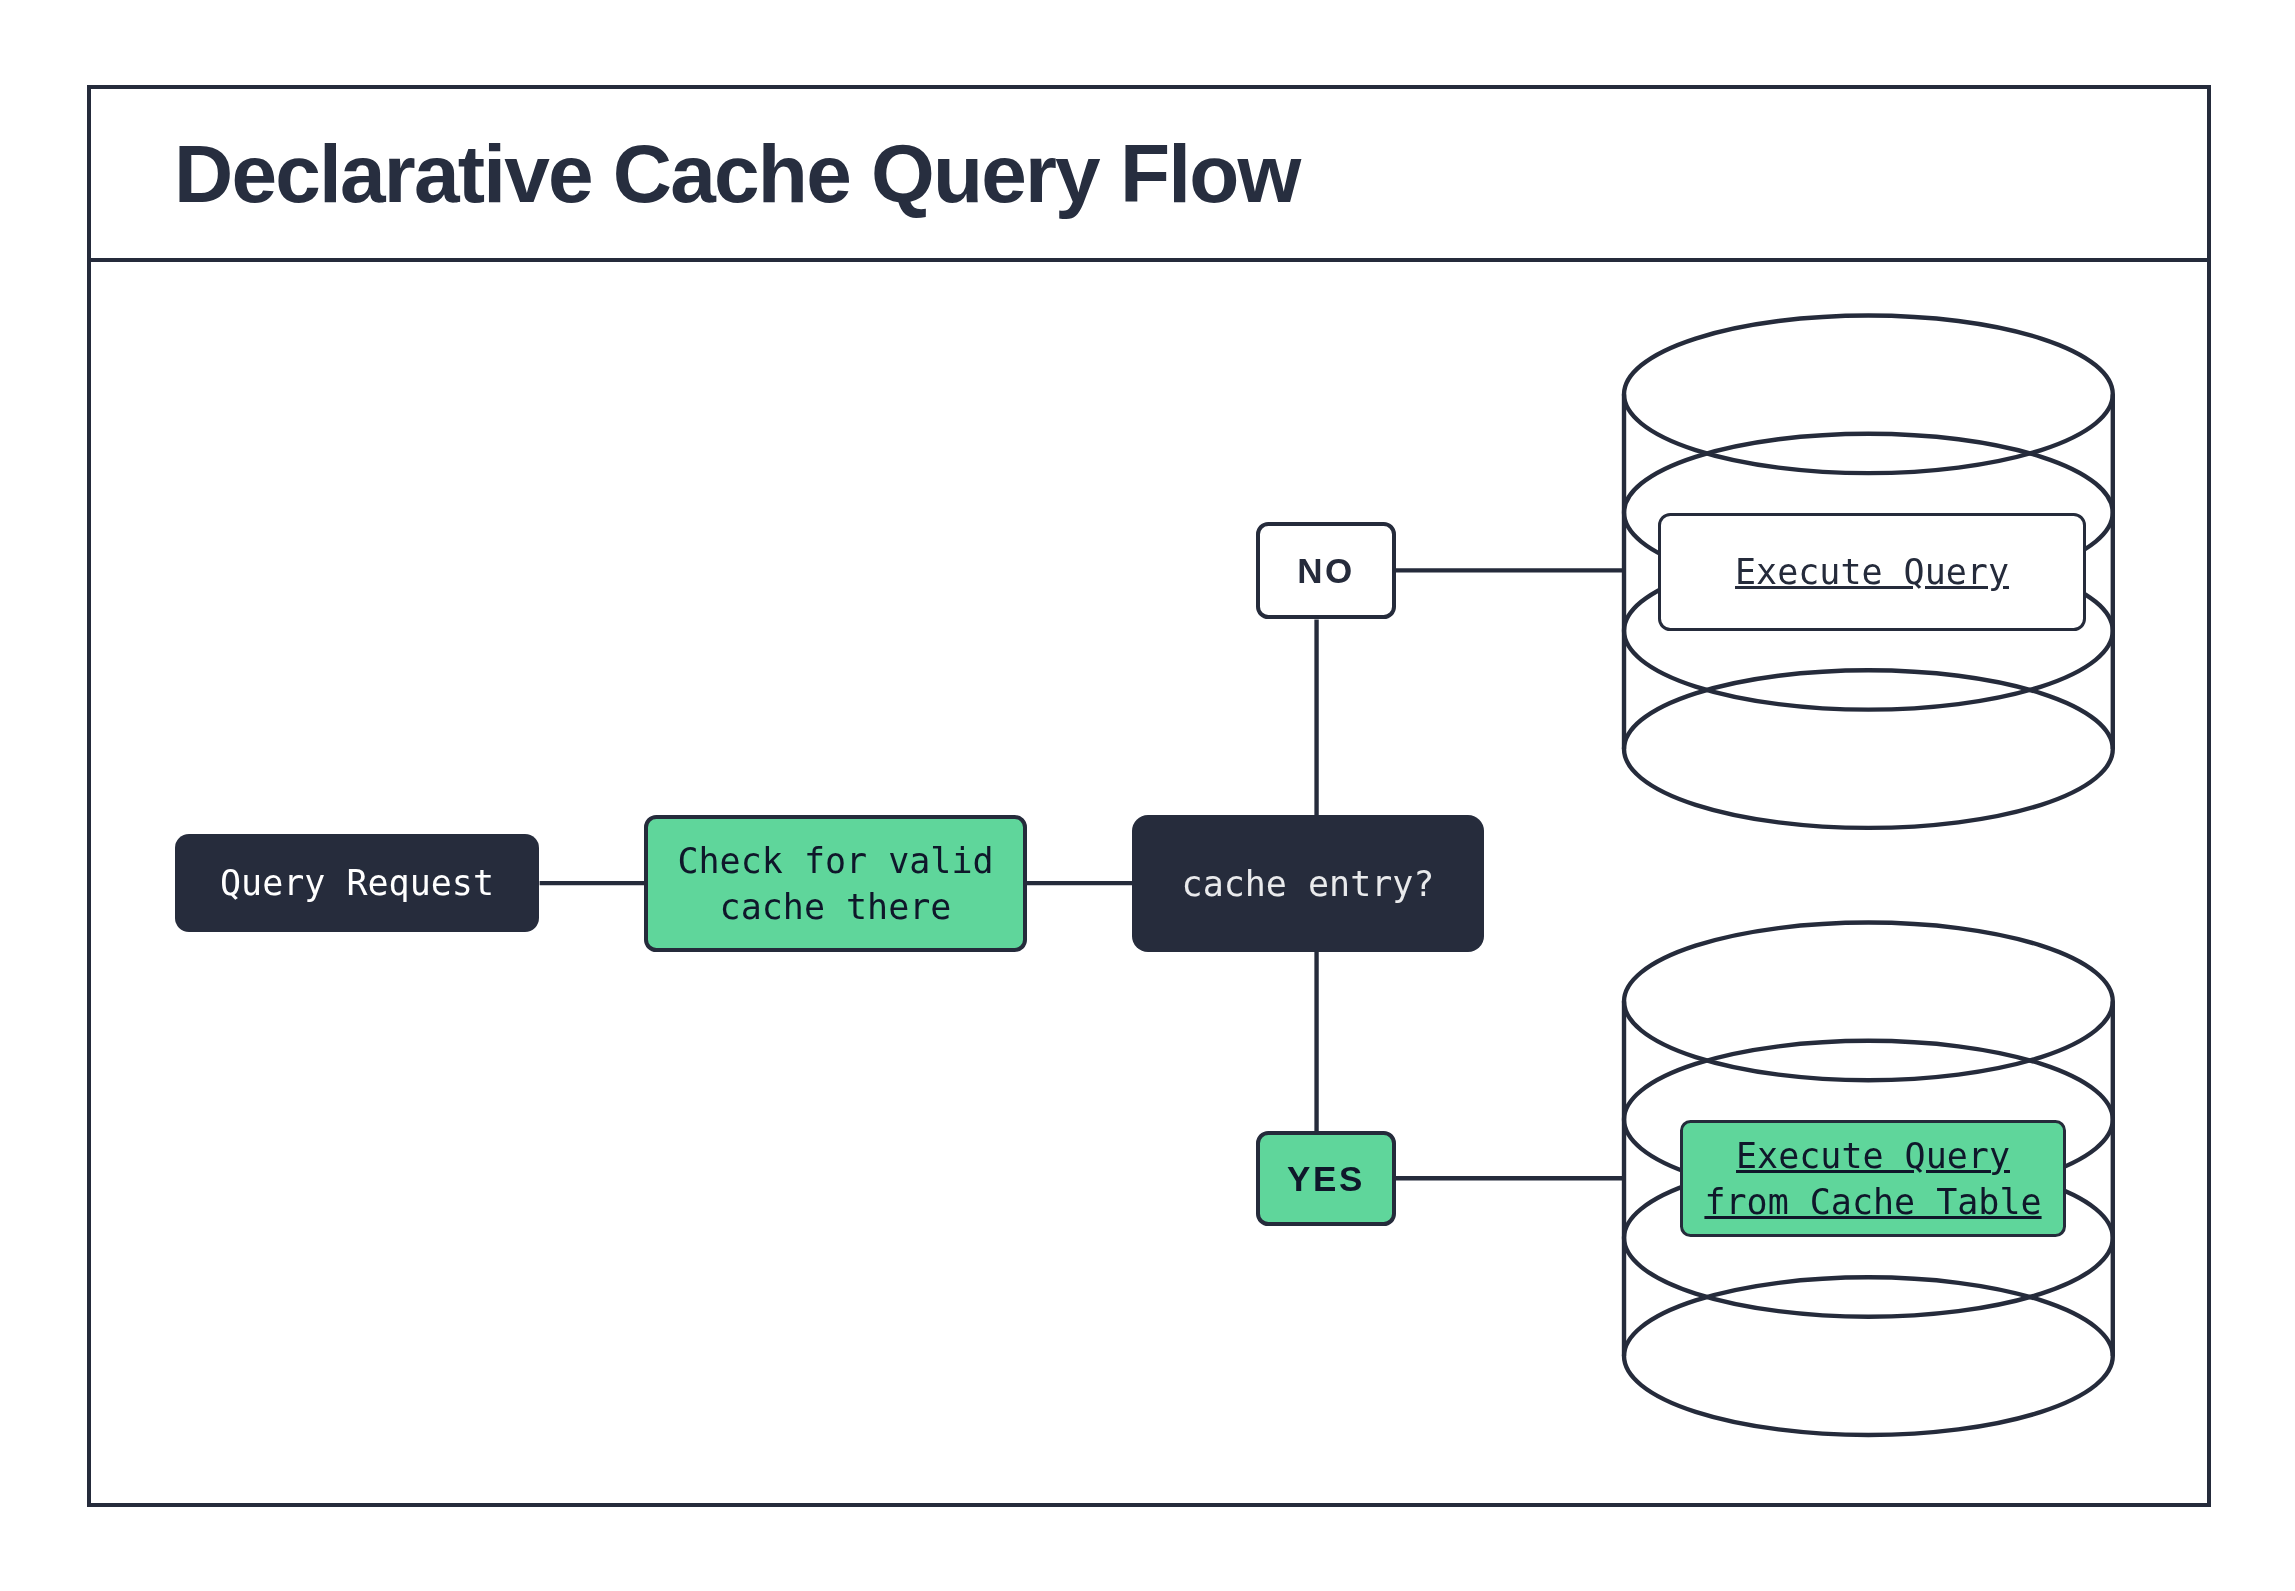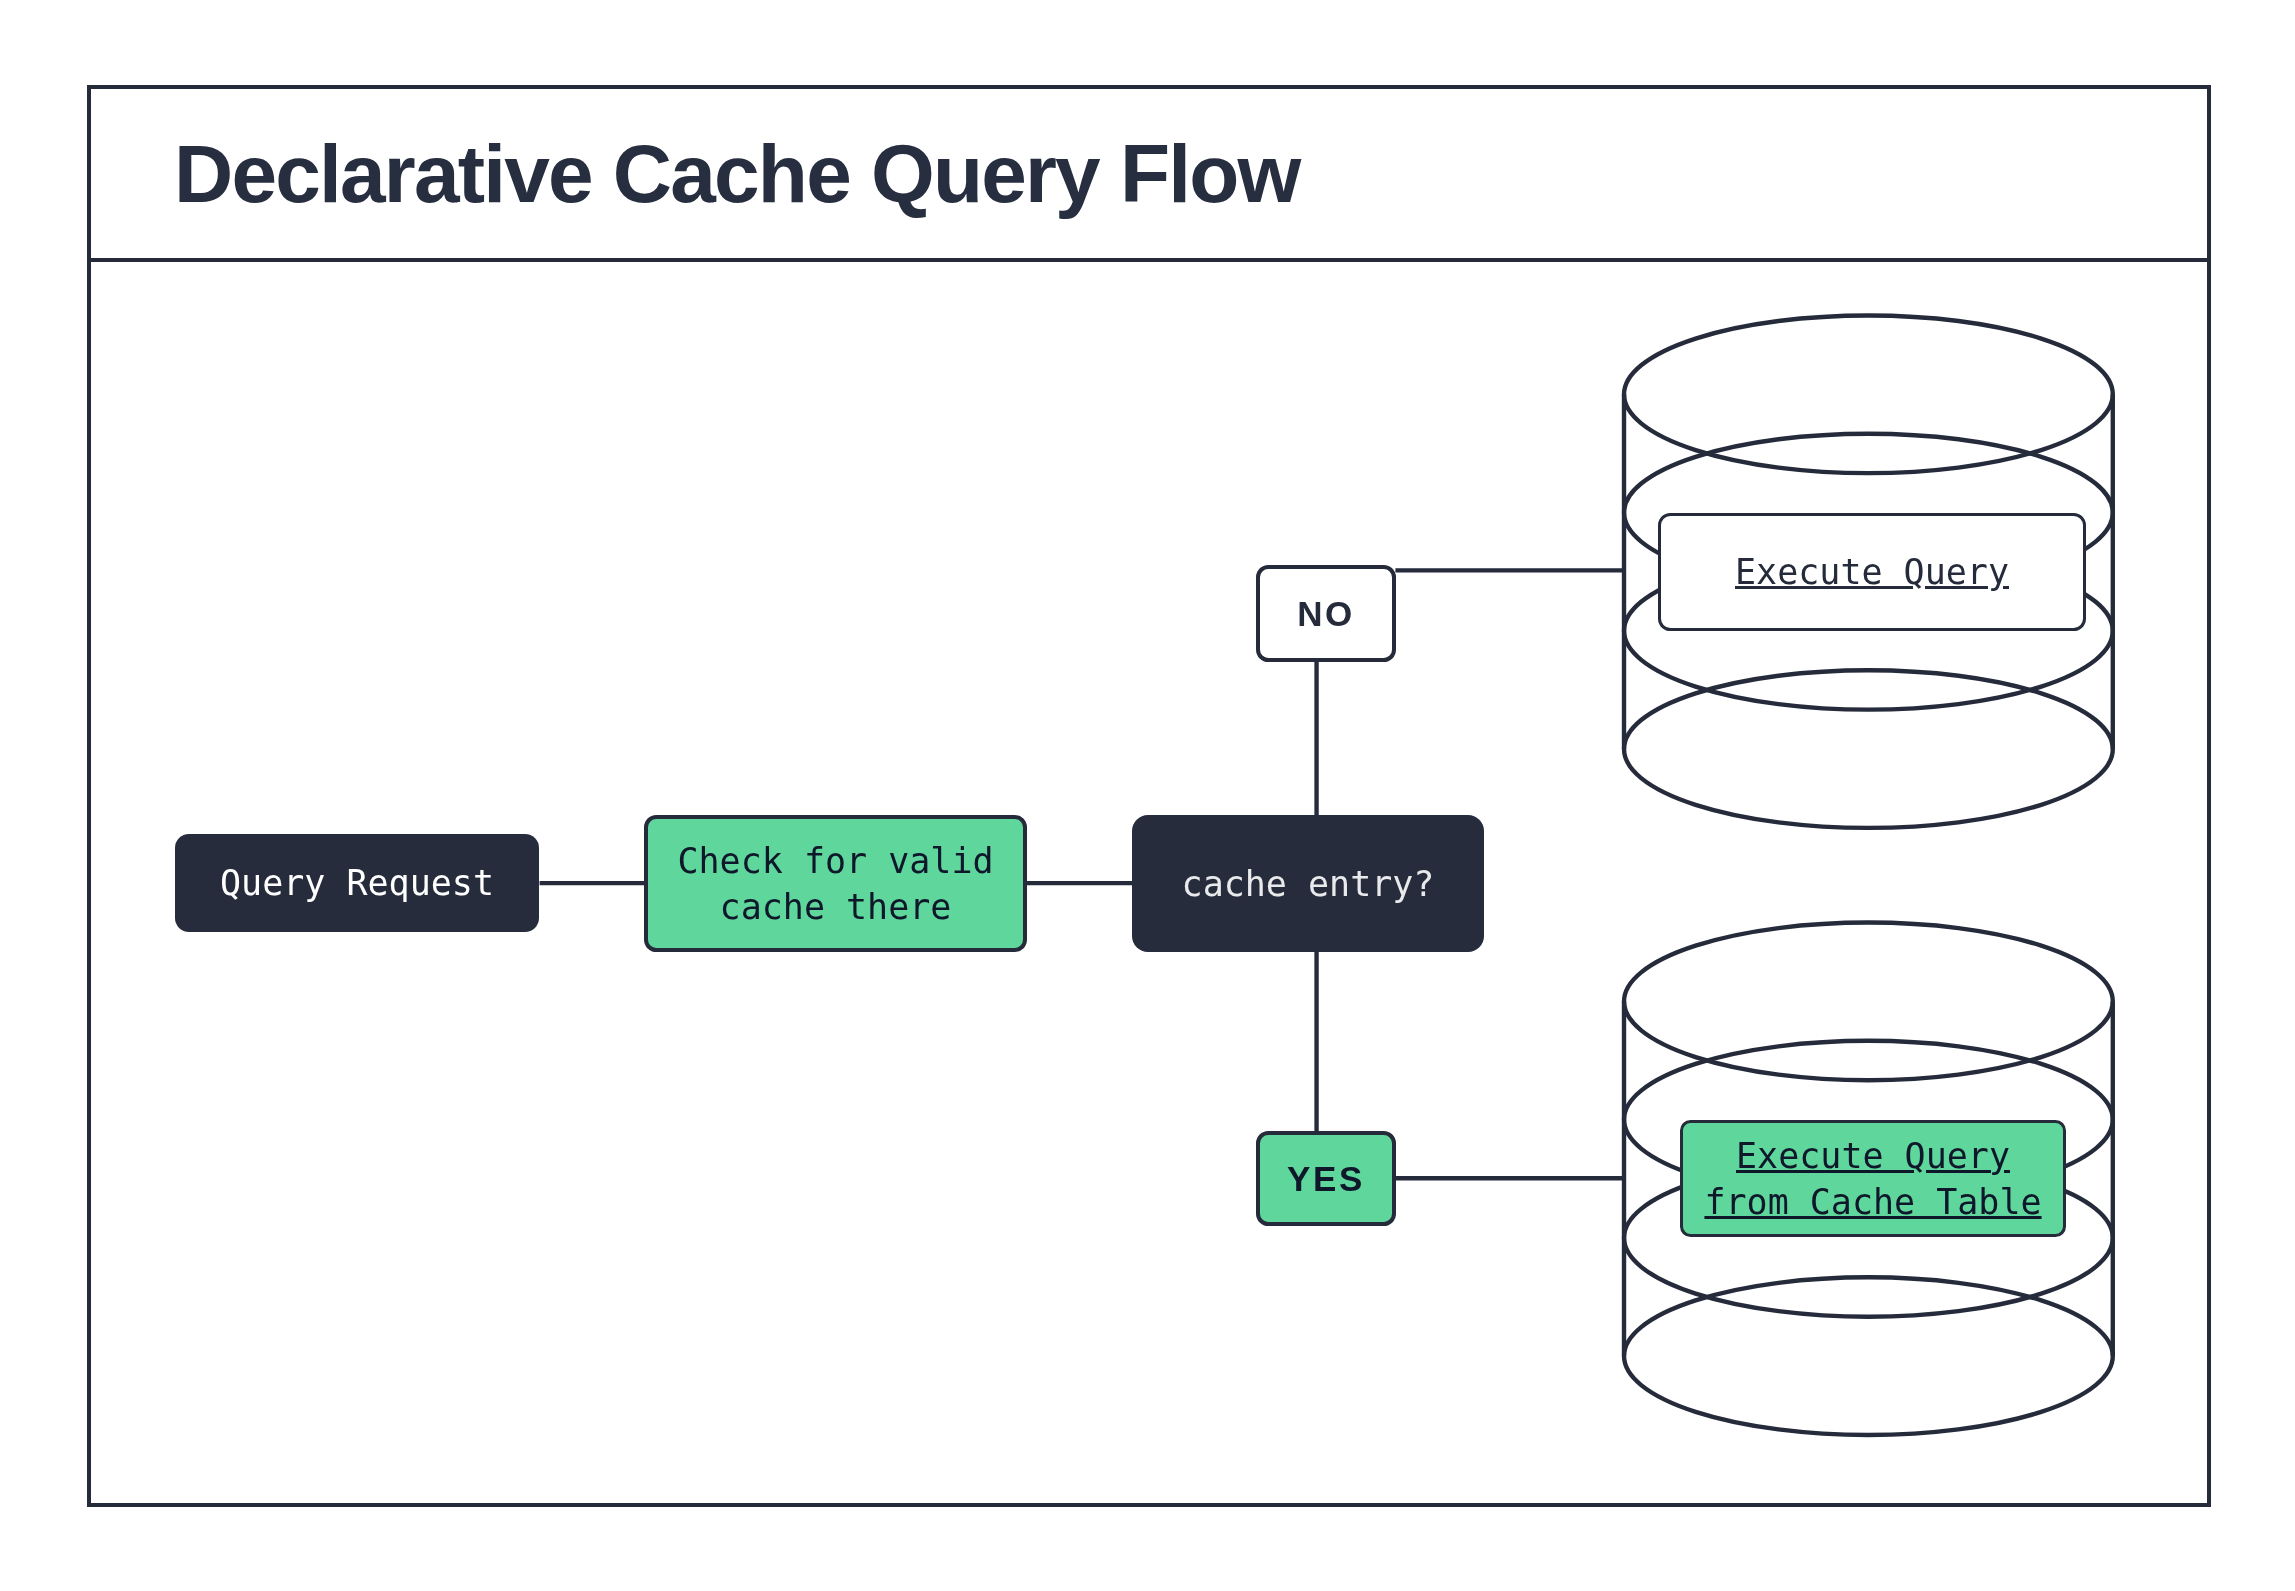--- a/index.html
+++ b/index.html
@@ -122,21 +122,21 @@
 
   <div class="node node-green" style="left:644px;top:815px;width:383px;height:137px;">
     <span>Check for valid</span>
     <span>cache there</span>
   </div>
 
   <div class="node node-dark muted" style="left:1132px;top:815px;width:352px;height:137px;border-radius:16px;">
     <span>cache entry?</span>
   </div>
 
-  <div class="node node-white" style="left:1256px;top:522px;width:140px;height:97px;margin-top:43px;">
+  <div class="node node-white" style="left:1256px;top:522px;width:140px;height:97px;">
     <span class="yn">NO</span>
   </div>
 
   <div class="node node-green" style="left:1256px;top:1131px;width:140px;height:95px;">
     <span class="yn">YES</span>
   </div>
 
   <div class="node node-white node-label-thin" style="left:1658px;top:513px;width:428px;height:118px;">
     <span>Execute Query</span>
   </div>

